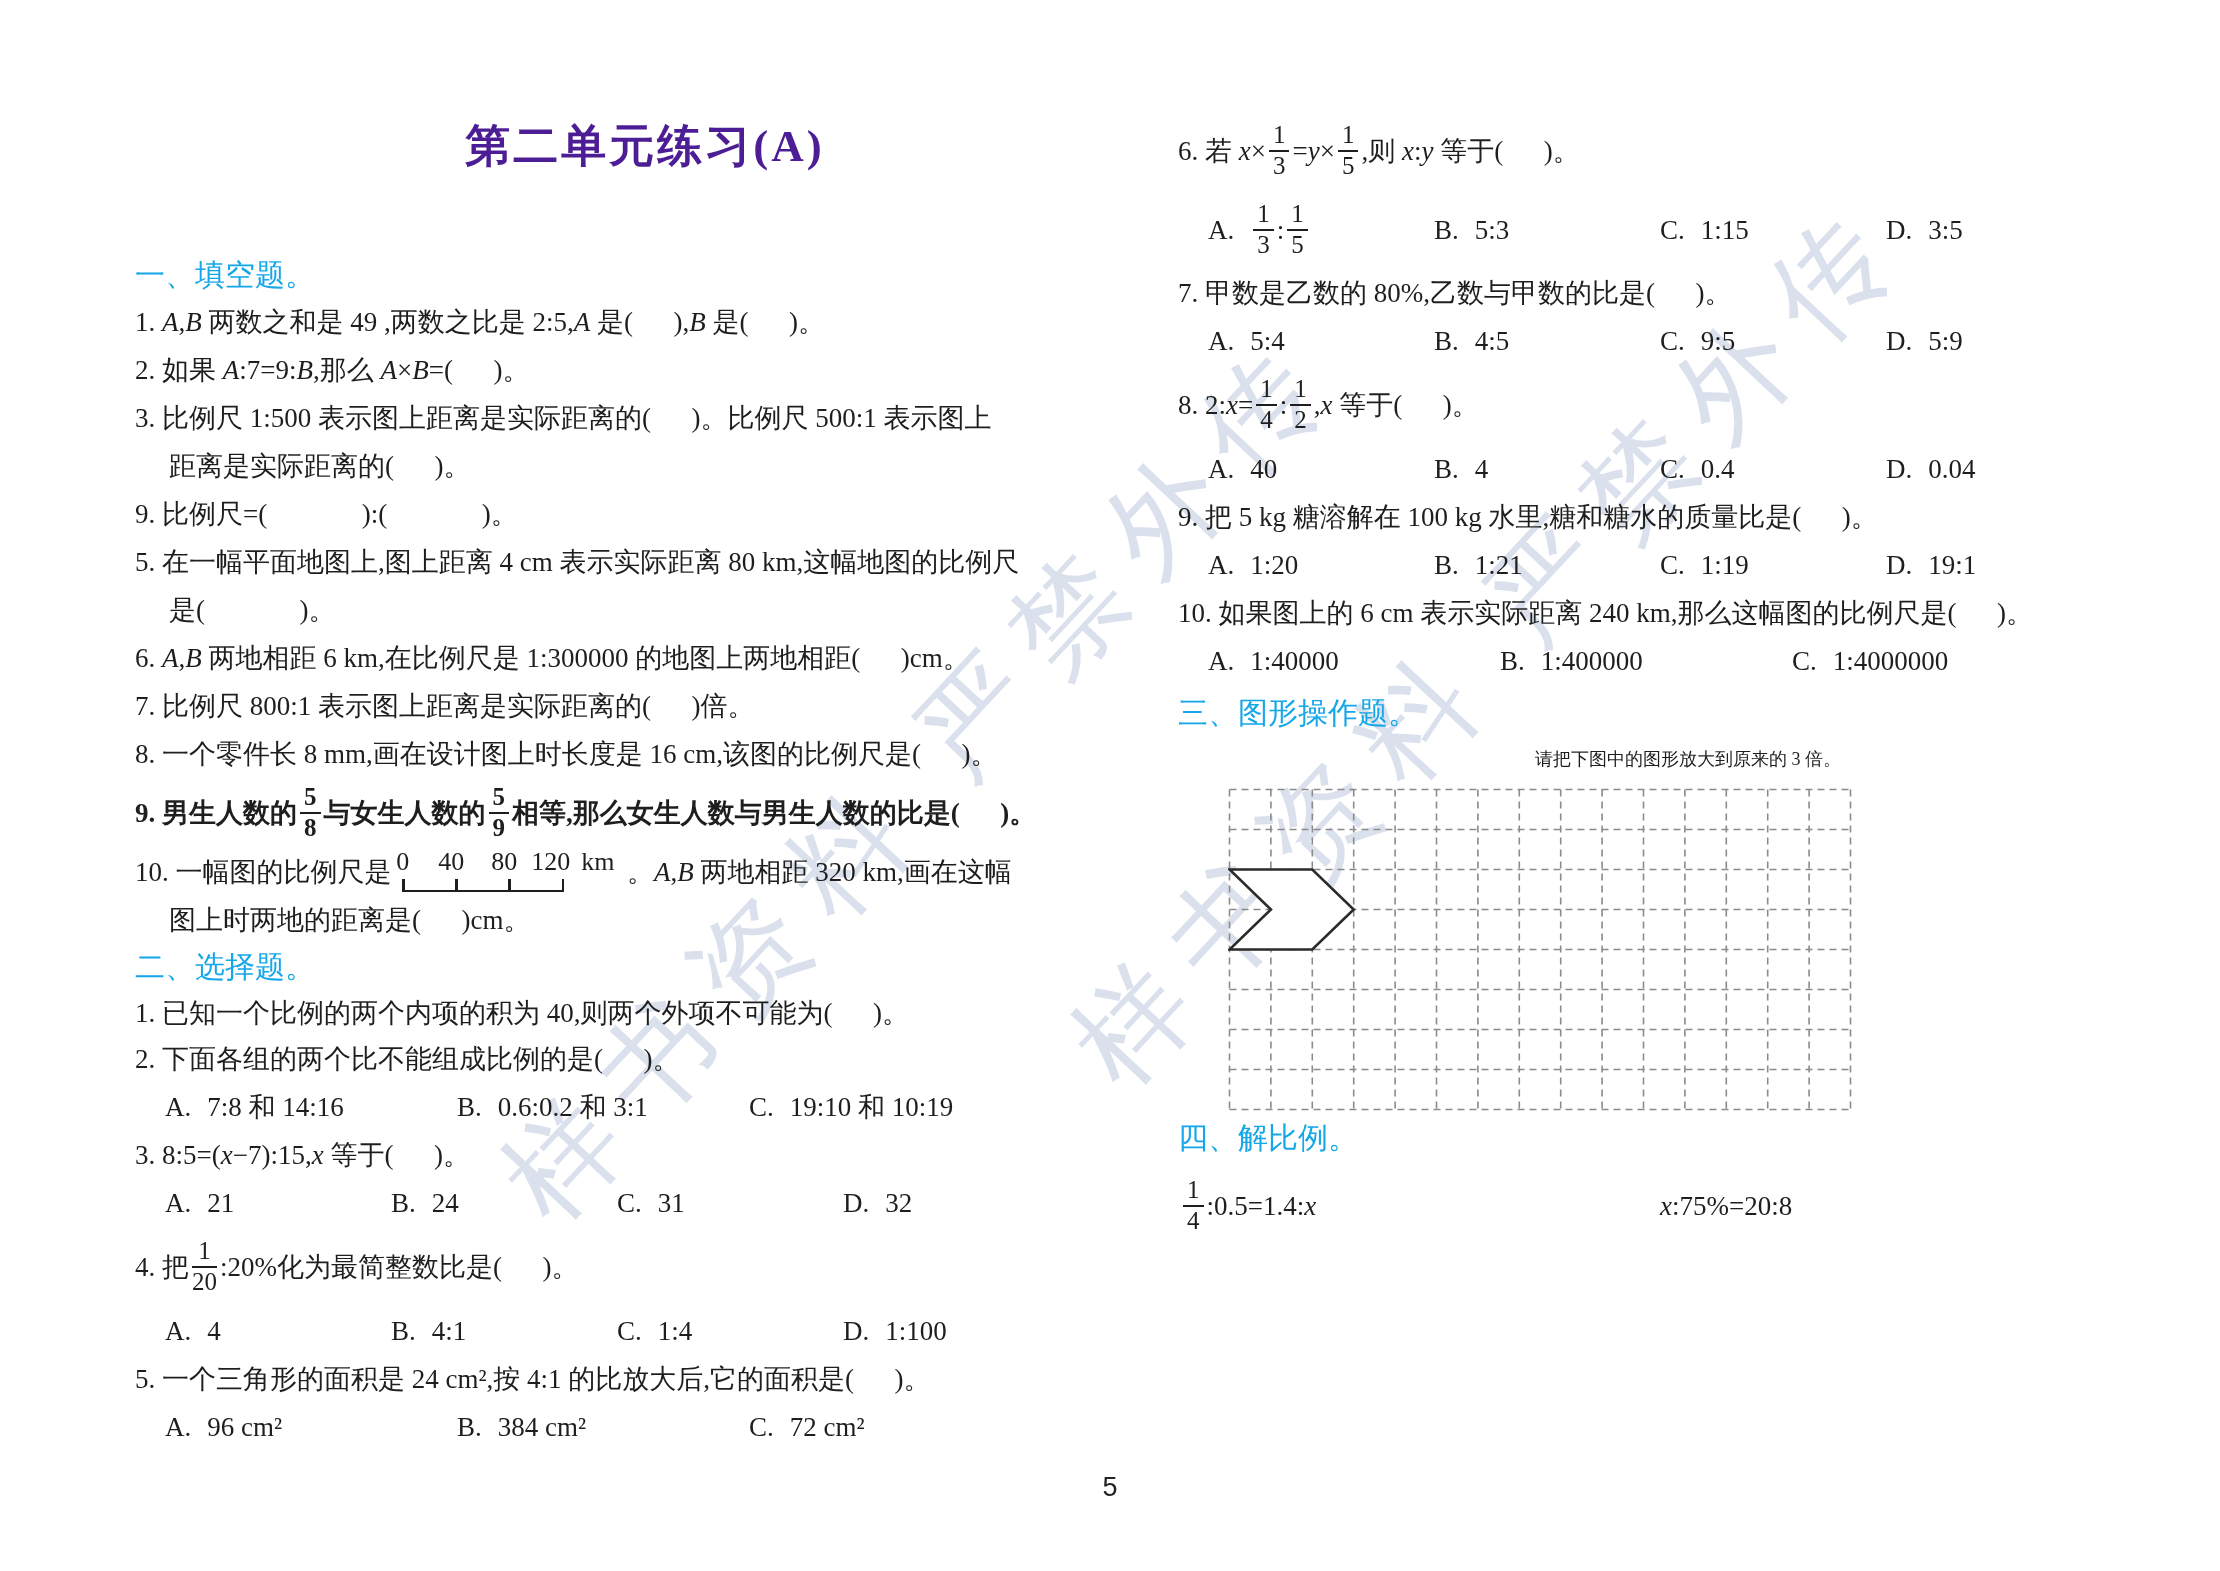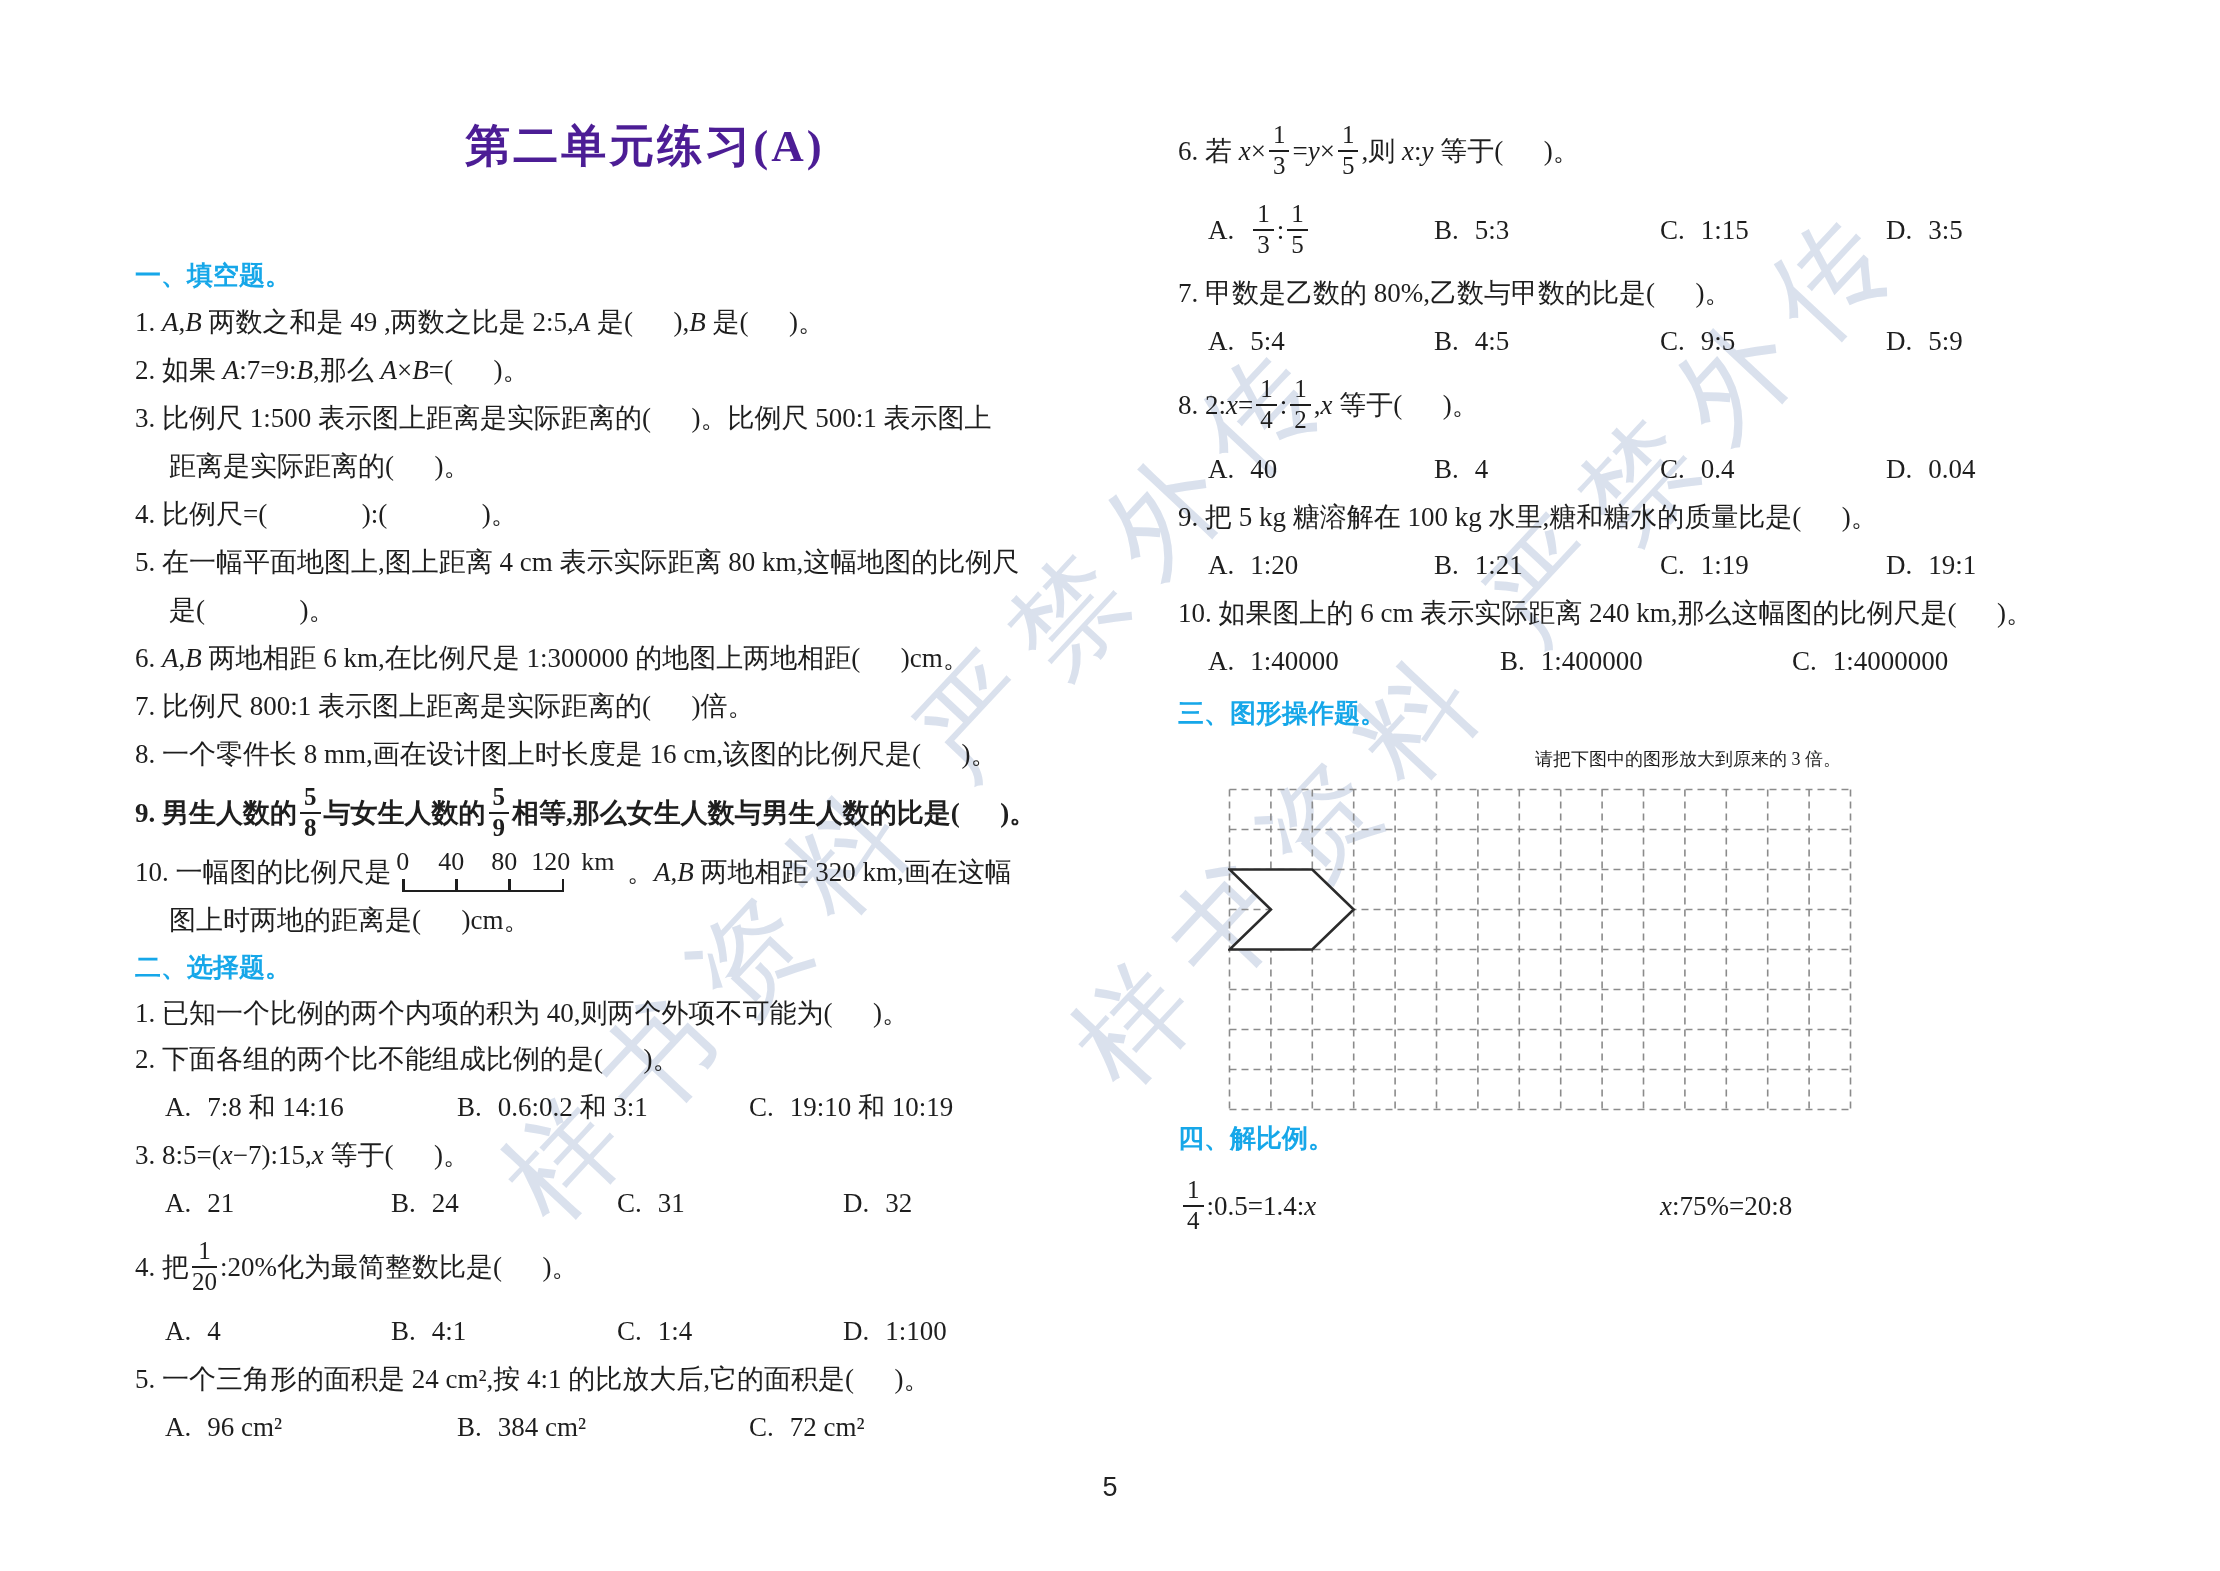--- a/index.html
+++ b/index.html
@@ -11,21 +11,21 @@
   .col{position:absolute;top:0;}
   #colL{left:135px;width:1020px;}
   #colR{left:1178px;width:990px;}
 
   .title{
     margin-top:118px;height:56px;line-height:56px;text-align:center;
     font-size:45px;font-weight:bold;letter-spacing:3px;color:#4c1d95;
   }
   .sec{
     font-family:"Liberation Sans","DejaVu Sans",sans-serif;
-    font-weight:bold;font-size:26px;color:#16a7e9;
+    font-weight:normal;font-size:30px;color:#16a7e9;
     height:46px;line-height:46px;white-space:pre;
   }
   #h1{margin-top:78px;}
 
   .line{white-space:pre;font-size:27px;height:48px;line-height:48px;overflow:visible;}
   .line.cont{padding-left:34px;}
   .line.tall{height:70px;line-height:70px;font-weight:bold;}
 
   .qline{white-space:pre;font-size:27px;height:46px;line-height:46px;}
   .qline.tall{height:78px;line-height:78px;}
@@ -86,21 +86,21 @@
 <div class="col" id="colL">
   <div class="title">第二单元练习(A)</div>
 
   <div class="sec" id="h1">一、填空题。</div>
 
   <div>
       <div class="line">1. <i>A</i>,<i>B</i> 两数之和是 49 ,两数之比是 2:5,<i>A</i> 是(      ),<i>B</i> 是(      )。</div>
       <div class="line">2. 如果 <i>A</i>:7=9:<i>B</i>,那么 <i>A</i>×<i>B</i>=(      )。</div>
       <div class="line">3. 比例尺 1:500 表示图上距离是实际距离的(      )。比例尺 500:1 表示图上</div>
       <div class="line cont">距离是实际距离的(      )。</div>
-      <div class="line">4. 比例尺=(              ):(              )。</div>
+      <div class="line">9. 比例尺=(              ):(              )。</div>
       <div class="line">5. 在一幅平面地图上,图上距离 4 cm 表示实际距离 80 km,这幅地图的比例尺</div>
       <div class="line cont">是(              )。</div>
       <div class="line">6. <i>A</i>,<i>B</i> 两地相距 6 km,在比例尺是 1:300000 的地图上两地相距(      )cm。</div>
       <div class="line">7. 比例尺 800:1 表示图上距离是实际距离的(      )倍。</div>
       <div class="line">8. 一个零件长 8 mm,画在设计图上时长度是 16 cm,该图的比例尺是(      )。</div>
       <div class="line tall">9. 男生人数的<span class="frac"><span class="fn">5</span><span class="fd">8</span></span>与女生人数的<span class="frac"><span class="fn">5</span><span class="fd">9</span></span>相等,那么女生人数与男生人数的比是(      )。</div>
     </div>
 
   <div class="line"><span>10. 一幅图的比例尺是 </span><span class="ruler"><span class="rlab" style="left:-4px">0</span><span class="rlab" style="left:38px">40</span><span class="rlab" style="left:91px">80</span><span class="rlab" style="left:131px">120</span><span class="rlab" style="left:181px">km</span><span class="rline"></span><span class="rtick" style="left:2px"></span><span class="rtick" style="left:55px"></span><span class="rtick" style="left:108px"></span><span class="rtick" style="left:161.5px"></span></span><span> 。<i>A</i>,<i>B</i> 两地相距 320 km,画在这幅</span></div>
   <div class="line cont">图上时两地的距离是(      )cm。</div>

